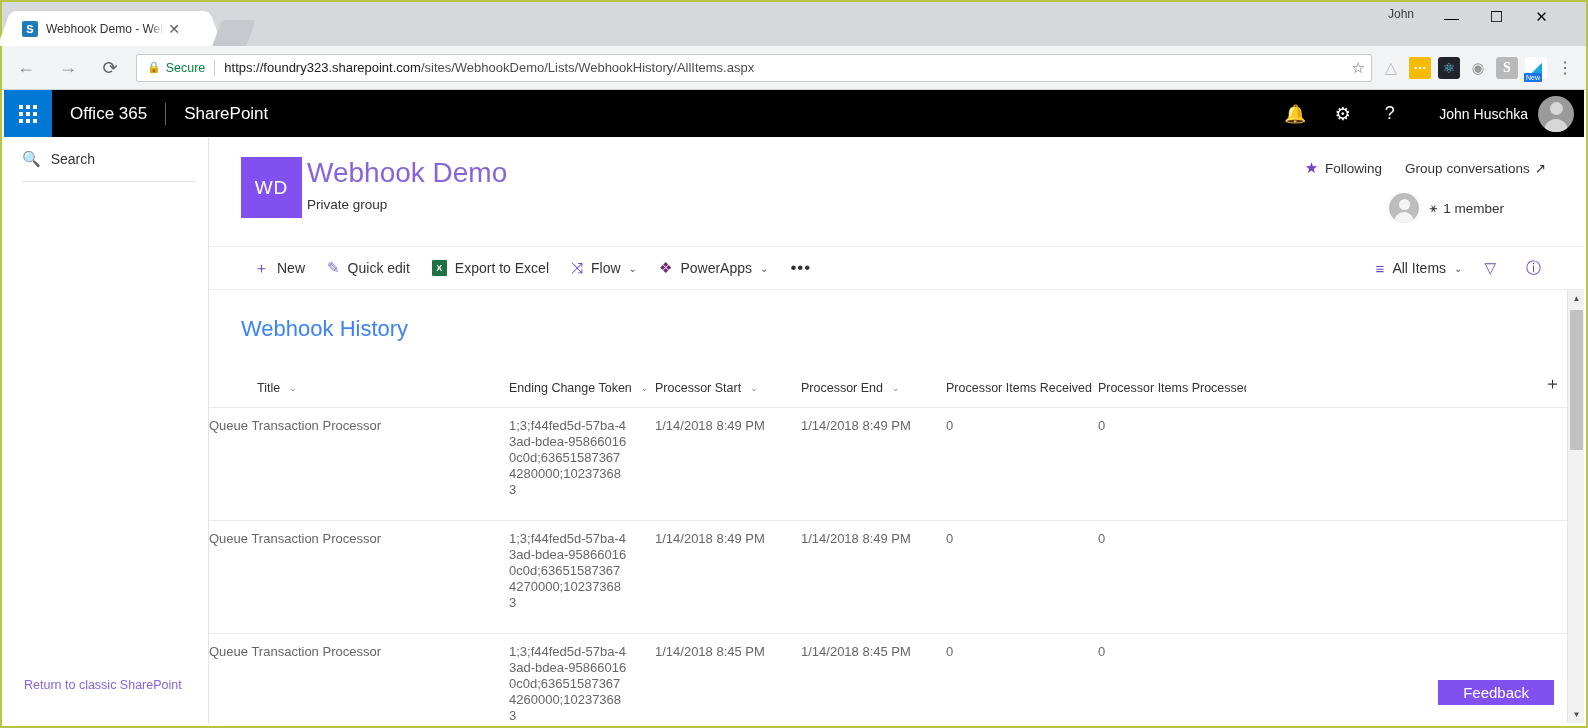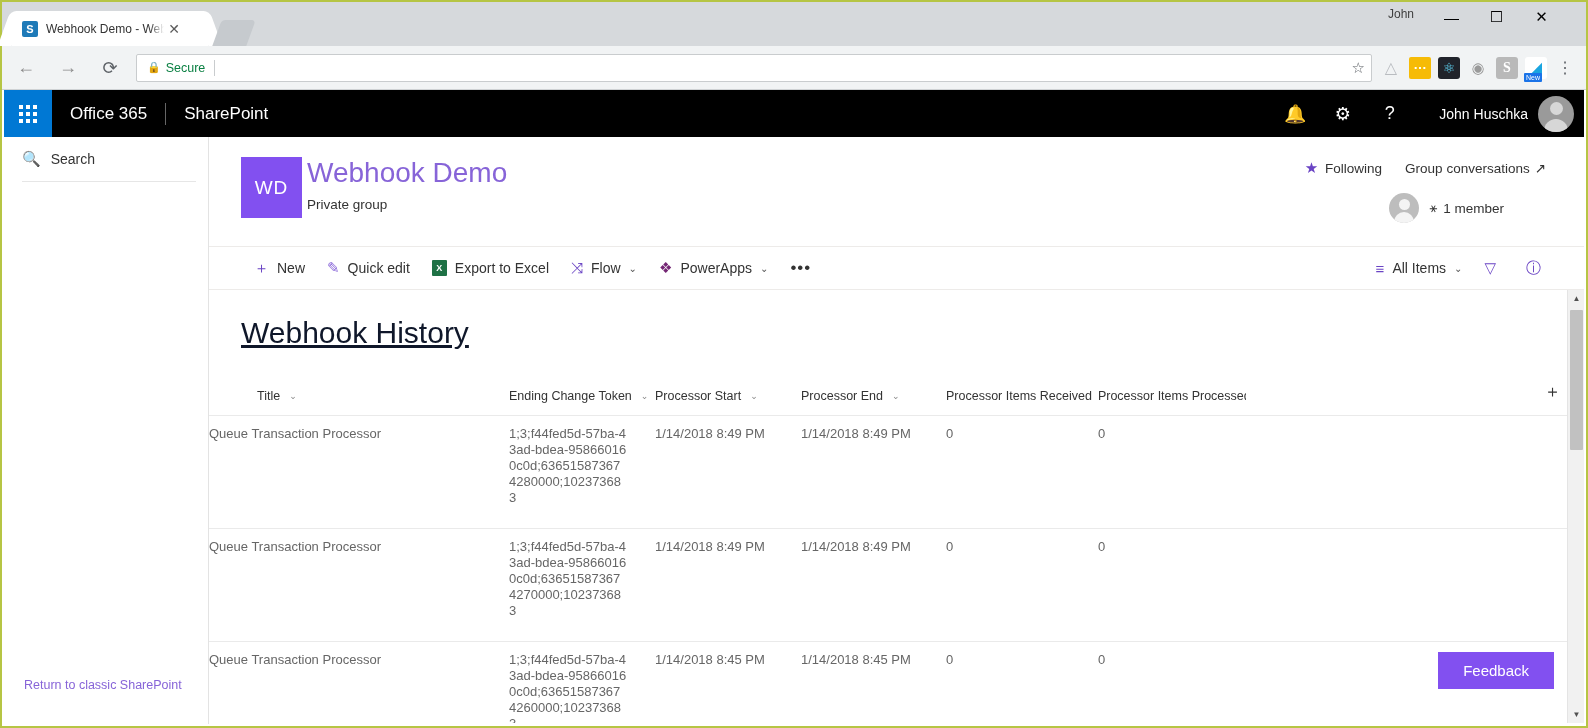--- a/index.html
+++ b/index.html
@@ -234,23 +234,22 @@
   .ci-list { color: #6a44c4; font-size: 14px; }
   .ci-funnel { color: #6a44c4; font-size: 16px; }
   .ci-info { color: #6a44c4; font-size: 16px; }
 
   
   .listwrap { position: relative; height: calc(100% - 154px); }
   .listscroll {
     position: absolute; inset: 0 17px 0 0; overflow: hidden;
   }
   .list-title {
-    font-size: 30px; font-weight: 300; color: #0f172a;
+    font-size: 22px; font-weight: 300; color: #3b82f6;
     padding: 26px 0 0 32px;
-    text-decoration: underline;
   }
   table.list { width: 100%; border-collapse: collapse; margin-top: 30px; }
   table.list th {
     font-size: 12.5px; font-weight: normal; color: #333;
     text-align: right; padding: 0 6px 12px 0; vertical-align: bottom;
     white-space: nowrap;
   }
   table.list th .th-in { display: flex; align-items: center; cursor: pointer; }
   table.list th .hchev { margin-left: 9px; font-size: 9px; color: #888; }
   table.list tbody tr { border-top: 1px solid #eaeaea; }
@@ -279,23 +278,23 @@
   }
   .vs-up { top: 0; }
   .vs-down { bottom: 0; }
   .vs-thumb {
     position: absolute; left: 2px; top: 20px; width: 13px; height: 140px;
     background: #c1c1c1; border-radius: 1px; cursor: pointer;
   }
 
   
   .feedback {
-    position: absolute; right: 30px; bottom: 34px;
+    position: absolute; right: 30px; bottom: 18px;
     background: #8250f0; color: #fff; font-size: 15px;
-    padding: 10px 25px; cursor: pointer; border: none;
+    padding: 4px 25px; cursor: pointer; border: none;
   }
 </style>
 </head>
 <body>
 
 <div class="browser-frame">
 
   <div class="tabstrip">
     <div class="tab">
       <span class="tab-favicon">S</span>
@@ -310,20 +309,21 @@
   </div>
 
   <div class="toolbar">
     <div class="nav-ico">←</div>
     <div class="nav-ico">→</div>
     <div class="nav-ico active">⟳</div>
     <div class="omnibox">
       <span class="lock">🔒</span>
       <span class="secure-txt">Secure</span>
       <span class="omni-sep"></span>
+      <span class="url"><b>https://foundry323.sharepoint.com</b><span>/sites/WebhookDemo/Lists/WebhookHistory/AllItems.aspx</span></span>
       <span class="star">☆</span>
     </div>
     <div class="ext-ico ext-drive">△</div>
     <div class="ext-ico ext-dots">⋯</div>
     <div class="ext-ico ext-react">⚛</div>
     <div class="ext-ico ext-film">◉</div>
     <div class="ext-ico ext-s">S</div>
     <div class="ext-ico ext-new">◢<span class="badge">New</span></div>
     <div class="ext-ico ext-menu">⋮</div>
   </div>

